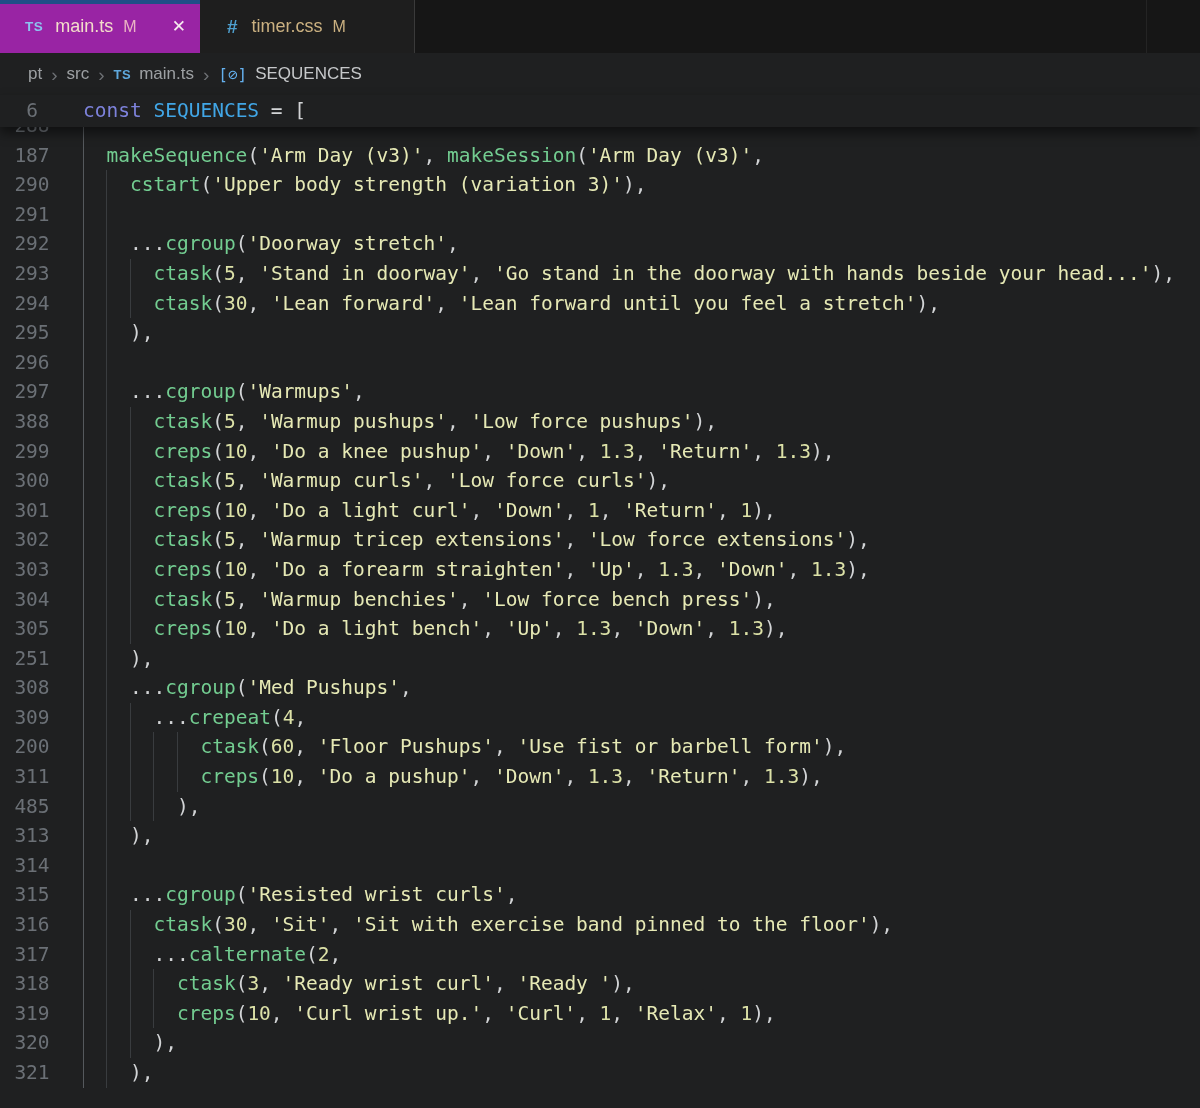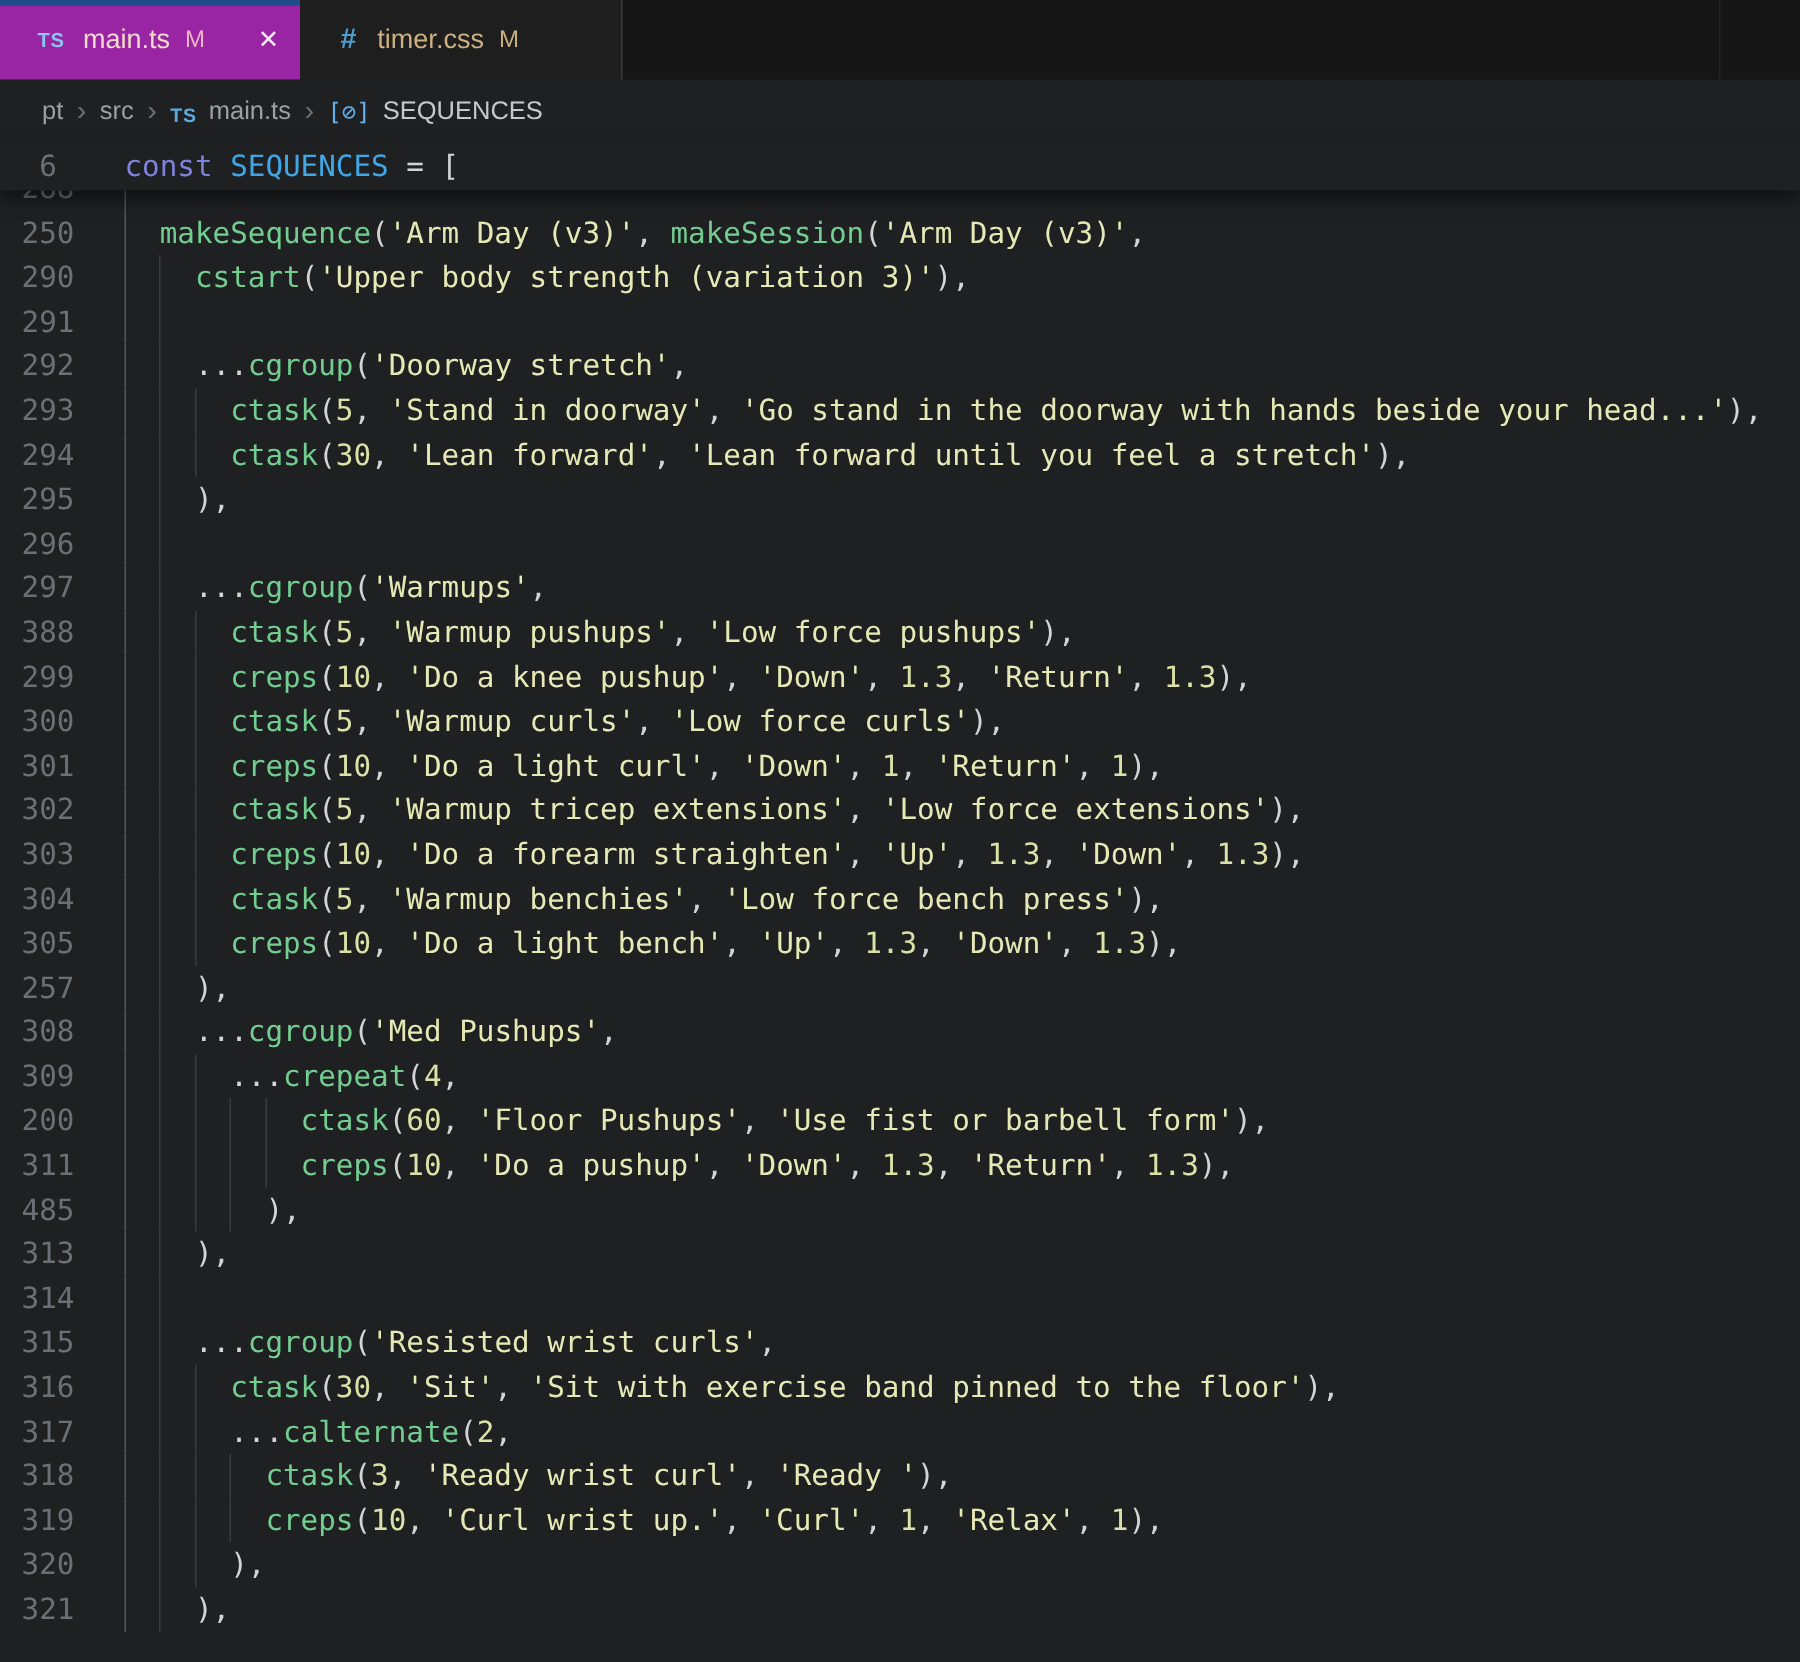--- a/index.html
+++ b/index.html
@@ -18,21 +18,21 @@
   .t2name{color:var(--tab2-name);}
   .tbadge{font-size:16px;margin-left:10px;}
   .t1badge{color:var(--tab1-badge);}
   .t2badge{color:var(--tab2-badge);}
   .tclose{margin-left:auto;font-size:17px;color:var(--tab1-close);}
   .tab-sep-far{position:absolute;right:53px;top:0;bottom:0;width:1px;background:#242424;}
 
   
   .crumbs{height:42px;display:flex;align-items:center;padding-left:28px;background:var(--editor-bg);
           font-family:"Liberation Sans",sans-serif;font-size:17px;color:var(--breadcrumb-fg);}
-  .crumb{display:flex;align-items:flex-end;gap:8px;}
+  .crumb{display:flex;align-items:center;gap:8px;}
   .crumb-sep{color:var(--breadcrumb-sep);font-size:19px;margin:0 9px;line-height:1;}
   .ci-ts{color:var(--breadcrumb-ts);font-weight:bold;font-size:13px;letter-spacing:.5px;}
   .ci-sym{color:var(--breadcrumb-sym);font-size:16px;font-family:"DejaVu Sans Mono",monospace;}
   .crumb-last{color:var(--breadcrumb-last);}
 
   
   .row{display:flex;height:29.6px;line-height:29.6px;font-family:"DejaVu Sans Mono",monospace;font-size:19.5px;}
   .ln{width:64px;flex:none;text-align:center;color:var(--gutter-fg);}
   .lc{flex:1;position:relative;overflow:hidden;}
   .lc i{position:absolute;top:0;bottom:0;width:1px;background:var(--guide);}
@@ -98,21 +98,21 @@
     <span class="lc"><span class="lt" id="sticky-code"><span class="tk-kw">const</span><span class="tk-p"> </span><span class="tk-const">SEQUENCES</span><span class="tk-p"> = [</span></span></span>
   </div>
 </div>
 
 <div class="editor" id="editor">
     <div class="row">
       <span class="ln">288</span>
       <span class="lc"><i class="a" style="left: calc(0ch + 19px);"></i><span class="lt"><span></span></span></span>
     </div>
     <div class="row">
-      <span class="ln">250</span>
+      <span class="ln">187</span>
       <span class="lc"><i class="a" style="left: calc(0ch + 19px);"></i><span class="lt"><span>  </span><span class="tk-fn">makeSequence</span><span class="tk-p">(</span><span class="tk-str">'Arm Day (v3)'</span><span class="tk-p">, </span><span class="tk-fn">makeSession</span><span class="tk-p">(</span><span class="tk-str">'Arm Day (v3)'</span><span class="tk-p">,</span></span></span>
     </div>
     <div class="row">
       <span class="ln">290</span>
       <span class="lc"><i class="a" style="left: calc(0ch + 19px);"></i><i style="left: calc(2ch + 19px);"></i><span class="lt"><span>    </span><span class="tk-fn">cstart</span><span class="tk-p">(</span><span class="tk-str">'Upper body strength (variation 3)'</span><span class="tk-p">),</span></span></span>
     </div>
     <div class="row">
       <span class="ln">291</span>
       <span class="lc"><i class="a" style="left: calc(0ch + 19px);"></i><i style="left: calc(2ch + 19px);"></i><span class="lt"><span></span></span></span>
     </div>
@@ -166,21 +166,21 @@
     </div>
     <div class="row">
       <span class="ln">304</span>
       <span class="lc"><i class="a" style="left: calc(0ch + 19px);"></i><i style="left: calc(2ch + 19px);"></i><i style="left: calc(4ch + 19px);"></i><span class="lt"><span>      </span><span class="tk-fn">ctask</span><span class="tk-p">(</span><span class="tk-num">5</span><span class="tk-p">, </span><span class="tk-str">'Warmup benchies'</span><span class="tk-p">, </span><span class="tk-str">'Low force bench press'</span><span class="tk-p">),</span></span></span>
     </div>
     <div class="row">
       <span class="ln">305</span>
       <span class="lc"><i class="a" style="left: calc(0ch + 19px);"></i><i style="left: calc(2ch + 19px);"></i><i style="left: calc(4ch + 19px);"></i><span class="lt"><span>      </span><span class="tk-fn">creps</span><span class="tk-p">(</span><span class="tk-num">10</span><span class="tk-p">, </span><span class="tk-str">'Do a light bench'</span><span class="tk-p">, </span><span class="tk-str">'Up'</span><span class="tk-p">, </span><span class="tk-num">1.3</span><span class="tk-p">, </span><span class="tk-str">'Down'</span><span class="tk-p">, </span><span class="tk-num">1.3</span><span class="tk-p">),</span></span></span>
     </div>
     <div class="row">
-      <span class="ln">257</span>
+      <span class="ln">251</span>
       <span class="lc"><i class="a" style="left: calc(0ch + 19px);"></i><i style="left: calc(2ch + 19px);"></i><span class="lt"><span>    </span><span class="tk-p">),</span></span></span>
     </div>
     <div class="row">
       <span class="ln">308</span>
       <span class="lc"><i class="a" style="left: calc(0ch + 19px);"></i><i style="left: calc(2ch + 19px);"></i><span class="lt"><span>    </span><span class="tk-p">...</span><span class="tk-fn">cgroup</span><span class="tk-p">(</span><span class="tk-str">'Med Pushups'</span><span class="tk-p">,</span></span></span>
     </div>
     <div class="row">
       <span class="ln">309</span>
       <span class="lc"><i class="a" style="left: calc(0ch + 19px);"></i><i style="left: calc(2ch + 19px);"></i><i style="left: calc(4ch + 19px);"></i><span class="lt"><span>      </span><span class="tk-p">...</span><span class="tk-fn">crepeat</span><span class="tk-p">(</span><span class="tk-num">4</span><span class="tk-p">,</span></span></span>
     </div>

